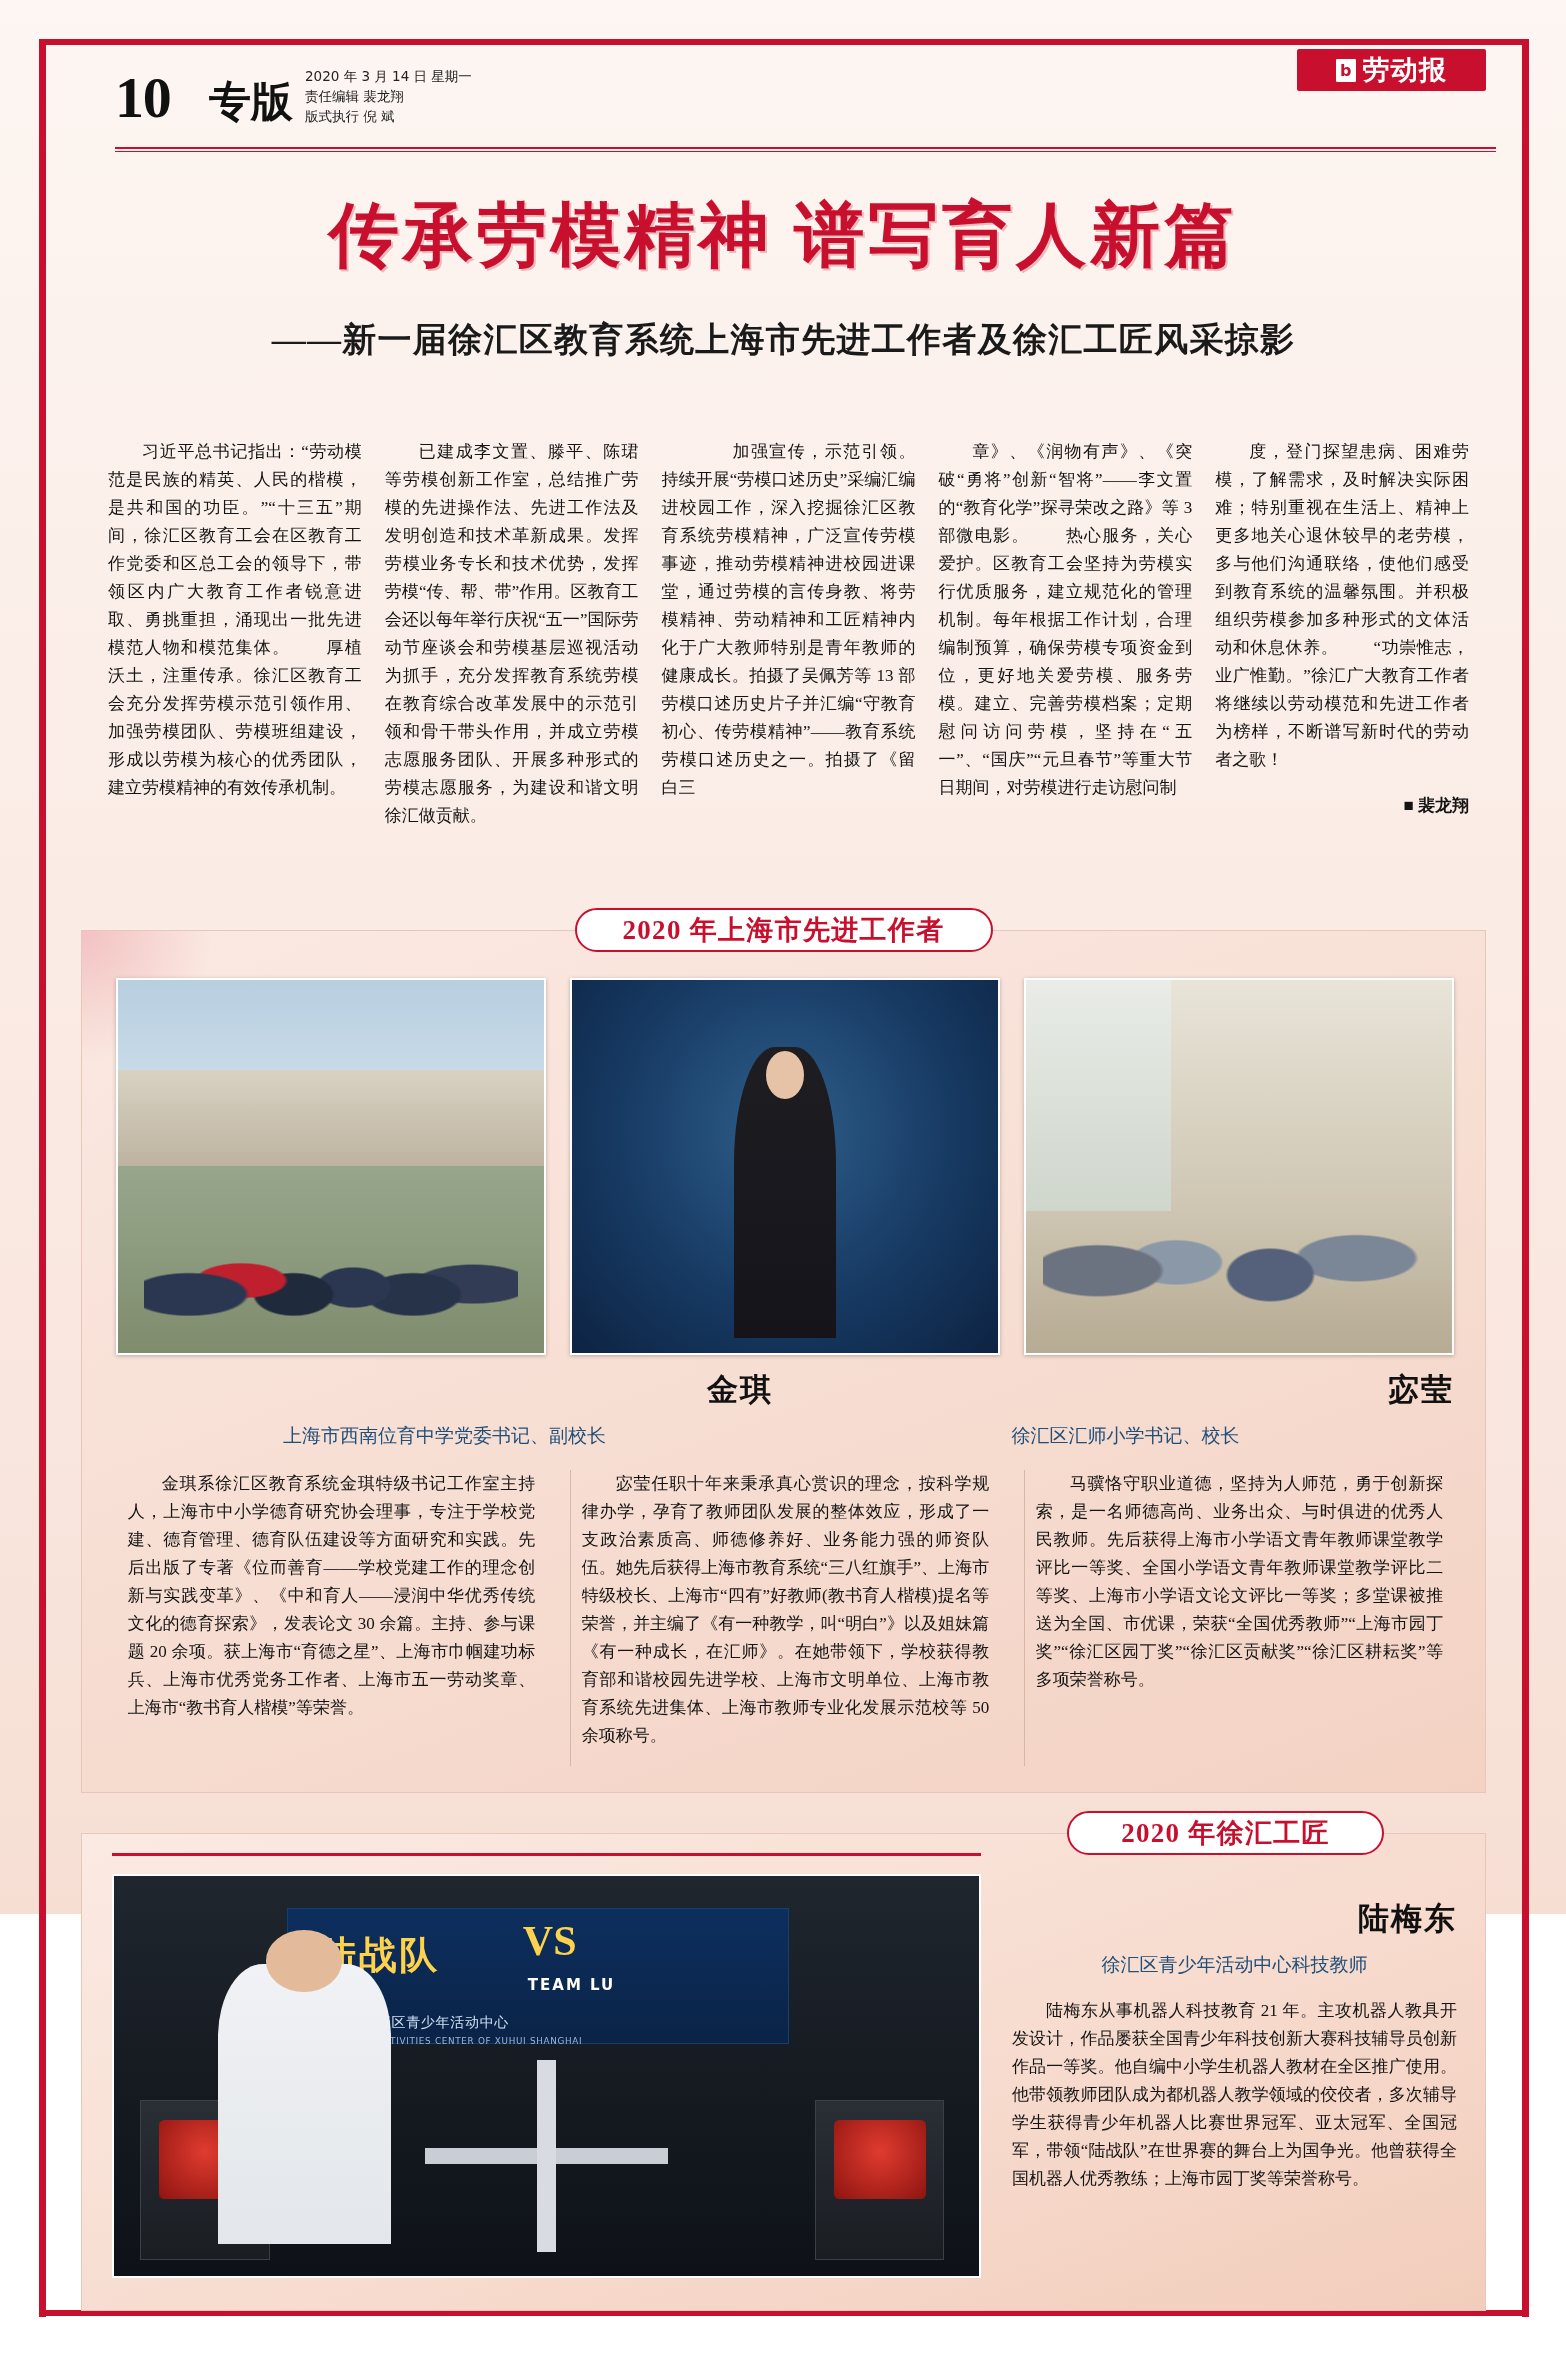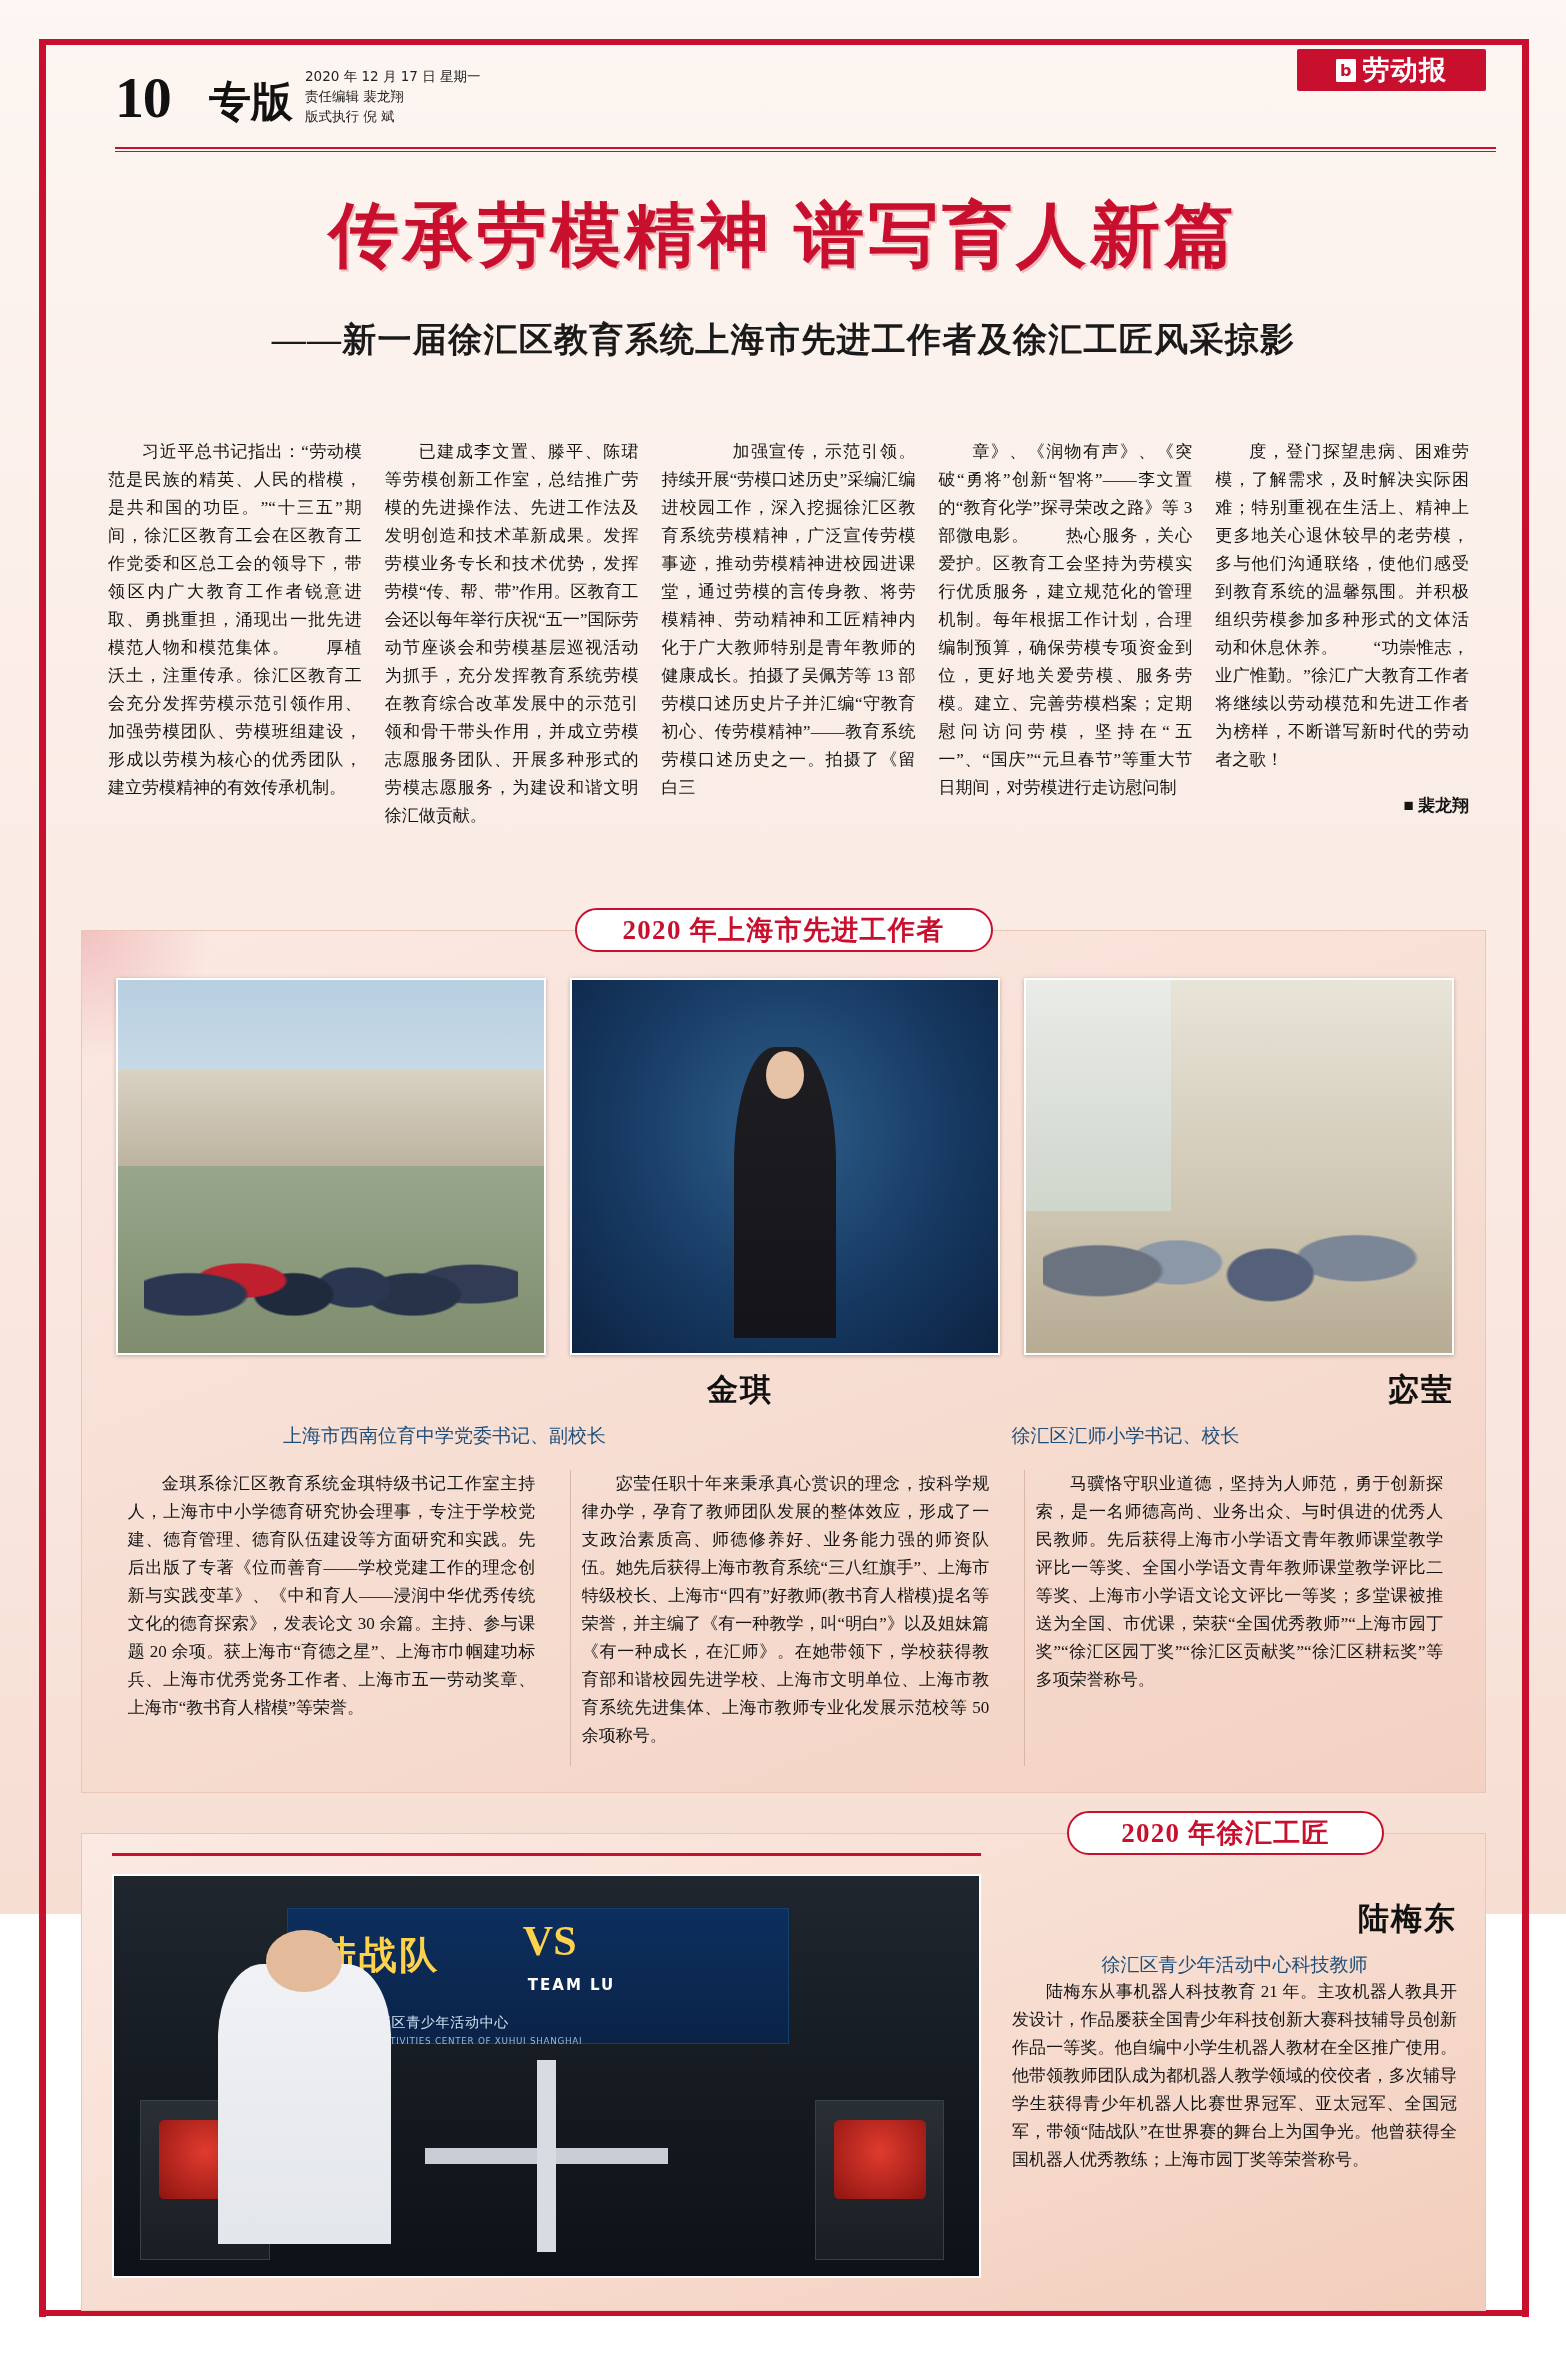--- a/index.html
+++ b/index.html
@@ -264,39 +264,40 @@
     text-align:right; font-family:Liberation Serif, serif;
     font-weight:bold; font-size:31px; color:#111; letter-spacing:2px;
     margin-top:24px;
   }
   .craft-title {
     text-align:center; margin-top:12px;
     font-family:"Liberation Serif","DejaVu Serif",serif;
     font-size:19px; color:#1f4e79;
   }
   .craft-bio {
+    margin-top:19px;
     font-family:"Liberation Serif","DejaVu Serif",serif;
     font-size:17px; line-height:28px; color:#141414; text-align:justify;
     text-indent:2em;
   }
 </style>
 </head>
 <body>
 
 <div class="page">
 
   <div class="frame-left"></div>
   <div class="frame-top"></div>
   <div class="frame-right"></div>
   <div class="frame-bottom"></div>
 
   <div class="page-num">10</div>
   <div class="page-kind">专版</div>
   <div class="masthead-meta">
-    <div>2020 年 12 月 17 日 星期一</div>
+    <div>2020 年 3 月 14 日 星期一</div>
     <div>责任编辑  裴龙翔</div>
     <div>版式执行  倪  斌</div>
   </div>
   <div class="masthead-rule"></div>
   <div class="masthead-rule2"></div>
 
   <div class="logo-box">
     <span class="logo-mark">b</span>
     <span class="logo-text">劳动报</span>
   </div>

